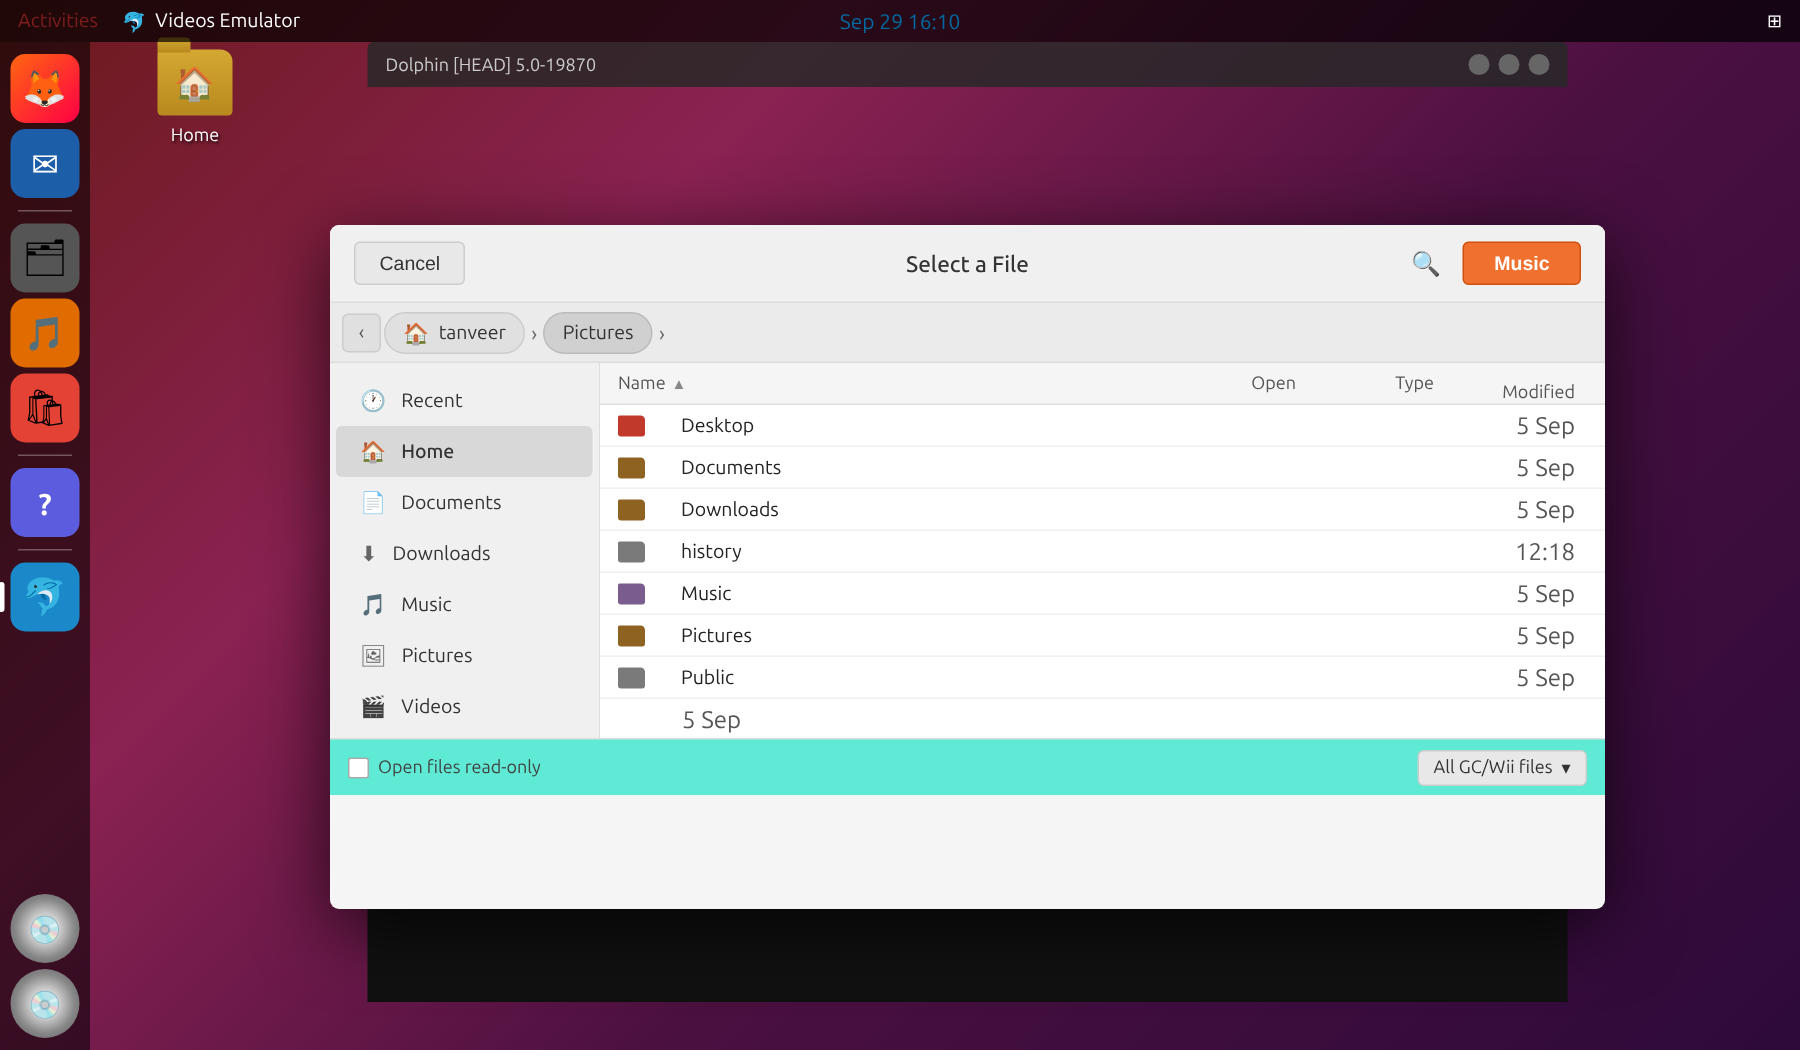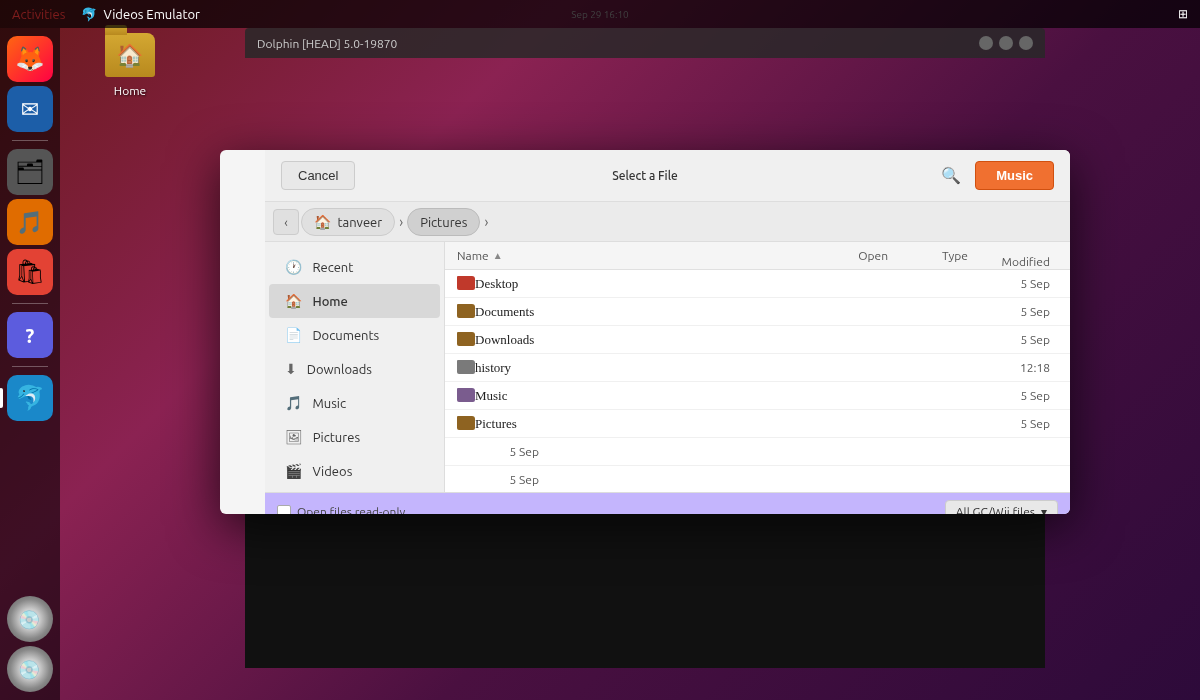--- a/index.html
+++ b/index.html
@@ -38,22 +38,22 @@
       color: #fff;
       font-size: 13px;
       display: flex;
       align-items: center;
       gap: 6px;
     }
     .topbar-center {
       position: absolute;
       left: 50%;
       transform: translateX(-50%);
-      color: #404040;
-      font-size: 10px;
+      color: #0369a1;
+      font-size: 14px;
     }
     .topbar-right {
       display: flex;
       align-items: center;
       gap: 8px;
     }
     .topbar-right-icon {
       color: #fff;
       font-size: 12px;
     }
@@ -166,39 +166,38 @@
     .help-icon { background: #5c5cde; border-radius: 10px; }
     
     .dolphin-icon { background: #1a88c9; border-radius: 10px; }
 
     
     .file-dialog {
       position: absolute;
       top: 150px;
       left: 220px;
       width: 850px;
-      height: 364px;
+      height: 456px;
       background: #f5f5f5;
       border-radius: 6px;
       box-shadow: 0 12px 50px rgba(0,0,0,0.7);
       overflow: hidden;
       z-index: 300;
-      padding-left: 45px;
     }
     .dialog-header {
       height: 52px;
       background: #f0f0f0;
       border-bottom: 1px solid #ddd;
       display: flex;
       align-items: center;
       justify-content: space-between;
       padding: 0 16px;
     }
     .dialog-title {
-      font-size: 12px;
+      font-size: 15px;
       font-weight: 500;
       color: #333;
       position: absolute;
       left: 50%;
       transform: translateX(-50%);
     }
     .dialog-cancel-btn {
       background: #e8e8e8;
       border: 1px solid #ccc;
       border-radius: 4px;
@@ -318,46 +317,46 @@
     }
     .file-list-header {
       height: 28px;
       background: #f5f5f5;
       border-bottom: 1px solid #e0e0e0;
       display: flex;
       align-items: center;
       padding: 0 12px;
       font-size: 12px;
       color: #555;
-      gap: 0;
+      gap: 12px;
       justify-content: space-between;
     }
     .col-name { flex: 1; display: flex; align-items: center; gap: 4px; }
     .col-size { width: 70px; text-align: right; }
     .col-type { width: 80px; text-align: right; }
     .col-modified { width: 90px; text-align: right; padding-right: 8px; margin-top: 12px; }
     .sort-icon { font-size: 10px; color: #888; }
 
     .file-row {
       height: 28px;
       display: flex;
       align-items: center;
       padding: 0 12px;
       cursor: pointer;
       font-size: 13px;
       color: #222;
       border-bottom: 1px solid #f0f0f0;
     }
-    .file-name { flex: 1; display: flex; gap: 0; font-family: Liberation Serif, serif; }
-    .file-date { width: 90px; text-align: right; padding-right: 8px; font-size: 12px; color: #555; }
+    .file-name { flex: 1; display: flex; gap: 24px; }
+    .file-date { width: 90px; text-align: right; padding-right: 8px; font-size: 16px; color: #555; }
 
     
     .dialog-footer {
       height: 38px;
-      background: #c4b5fd;
+      background: #5eead4;
       border-top: 1px solid #ddd;
       display: flex;
       align-items: center;
       justify-content: space-between;
       padding: 0 12px;
     }
     .read-only-label {
       display: flex;
       align-items: center;
       gap: 6px;
@@ -611,20 +610,24 @@
       <div class="file-date">5 Sep</div>
     </div>
           <div class="file-row">
       <div class="file-name">
         <span style="display:inline-block;width:18px;height:14px;background:#8e6321;border-radius:1px 3px 2px 2px;position:relative;flex-shrink:0;"></span>
         <span>Pictures</span>
       </div>
       <div class="file-date">5 Sep</div>
     </div>
           <div class="file-row">
+      <div class="file-name">
+        <span style="display:inline-block;width:18px;height:14px;background:#7a7a7a;border-radius:1px 3px 2px 2px;position:relative;flex-shrink:0;"></span>
+        <span>Public</span>
+      </div>
       <div class="file-date">5 Sep</div>
     </div>
           <div class="file-row">
       <div class="file-date">5 Sep</div>
     </div>
         </div>
     </div>
   </div>
 
   <div class="dialog-footer">

